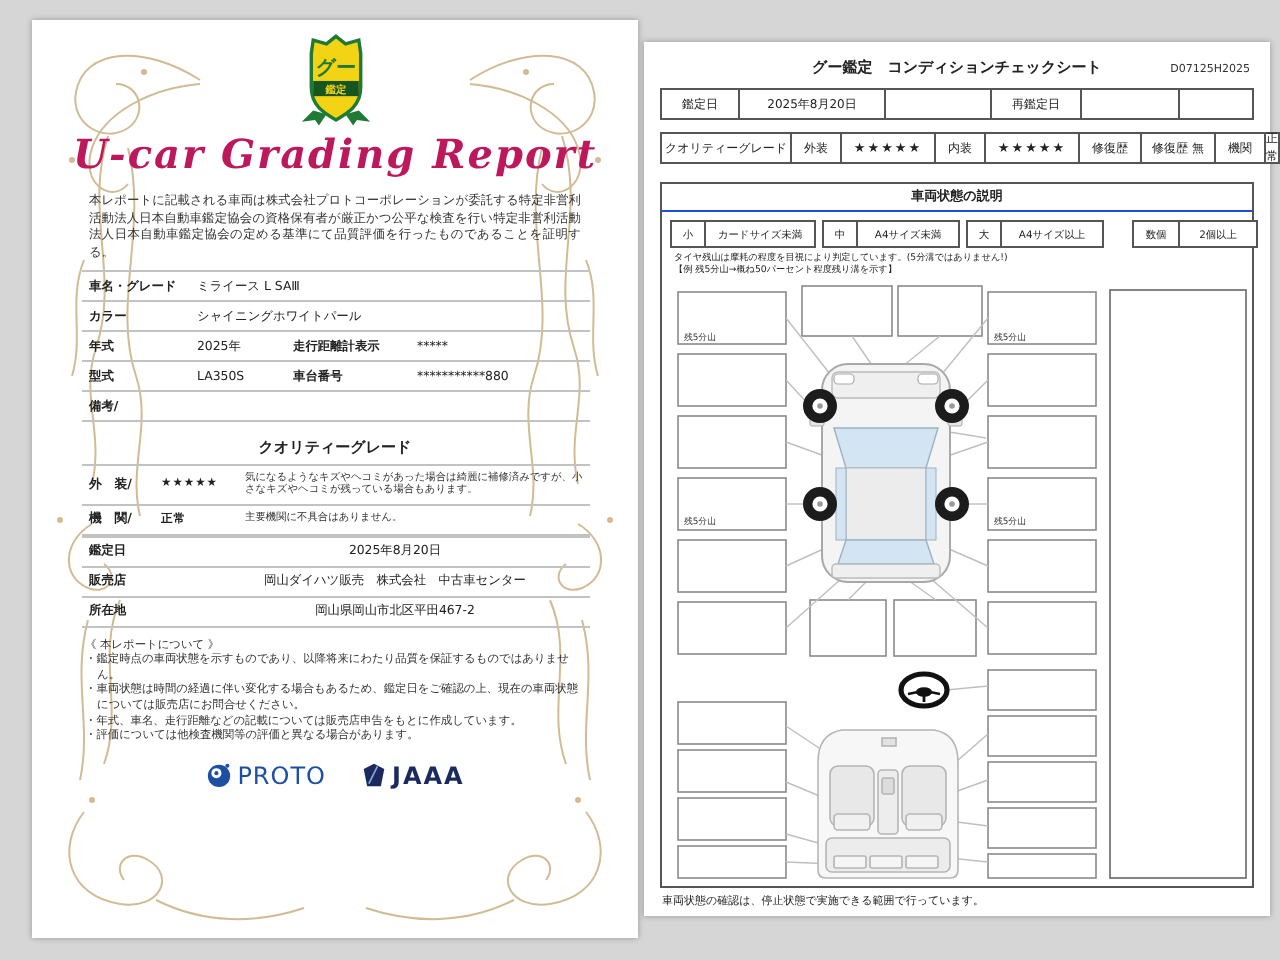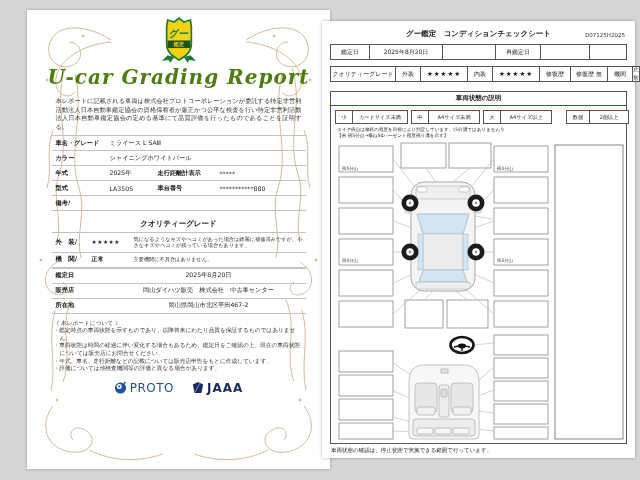--- a/index.html
+++ b/index.html
@@ -1,27 +1,27 @@
 <!DOCTYPE html>
 <html><head>
 <meta charset="utf-8">
 <style>
   html,body{margin:0;padding:0;}
   body{width:640px;height:480px;background:#d6d6d6;position:relative;overflow:hidden;
        font-family:"DejaVu Sans",sans-serif;color:#222;}
   .doc{position:absolute;background:#fff;box-shadow:0 0 3px rgba(0,0,0,.3);}
-  #report{left:27px;top:10px;width:303px;height:459px;}
+  #report{left:16px;top:10px;width:303px;height:459px;}
   #sheet{left:322px;top:21px;width:313px;height:437px;}
 
   
   .flourish{position:absolute;left:0;top:0;width:100%;height:100%;}
   #report .content{position:relative;z-index:1;text-align:center;}
   .badge{display:block;margin:7px auto 0;}
   .r-title{font-family:"DejaVu Serif",serif;font-style:italic;font-weight:bold;
-           font-size:20px;color:#4d7c0f;margin-top:2px;letter-spacing:1px;}
+           font-size:20px;color:#be185d;margin-top:2px;letter-spacing:1px;}
   .cert{font-size:7.5px;font-weight:bold;margin-top:5px;}
   .intro{width:246px;margin:8px auto 0;font-size:6.2px;line-height:8.6px;text-align:justify;color:#333;}
   .sec-title{font-size:7.5px;font-weight:bold;margin-top:8px;}
   .spec{width:254px;margin:4px auto 0;font-size:6.2px;color:#222;}
   .spec .row{display:flex;align-items:center;height:14px;border-top:1px solid #c2c2c2;}
   .spec .row:last-child{border-bottom:1px solid #c2c2c2;}
   .spec .lab{width:54px;text-align:left;font-weight:bold;padding-left:4px;flex:none;}
   .spec .lab2{width:62px;text-align:left;font-weight:bold;flex:none;}
   .spec .val{text-align:left;flex:none;}
   .w48{width:48px;}

